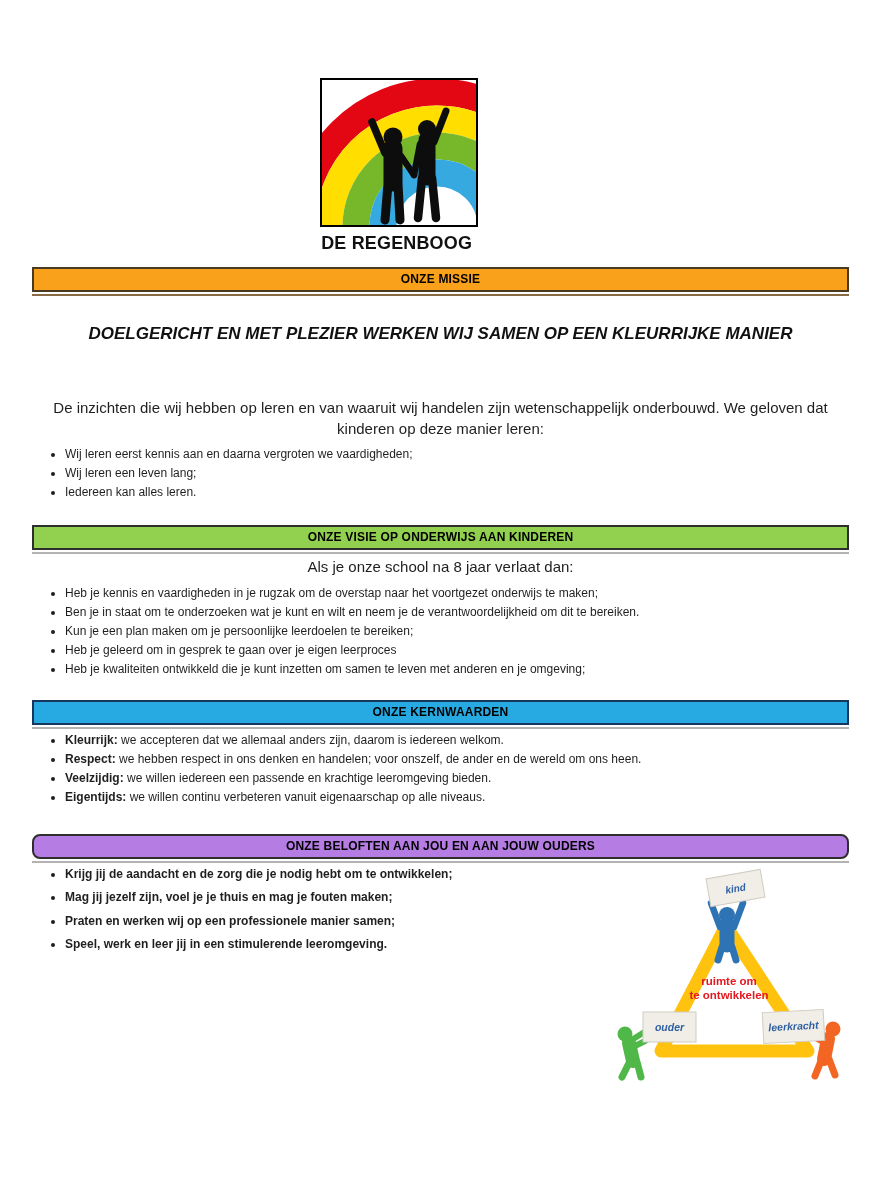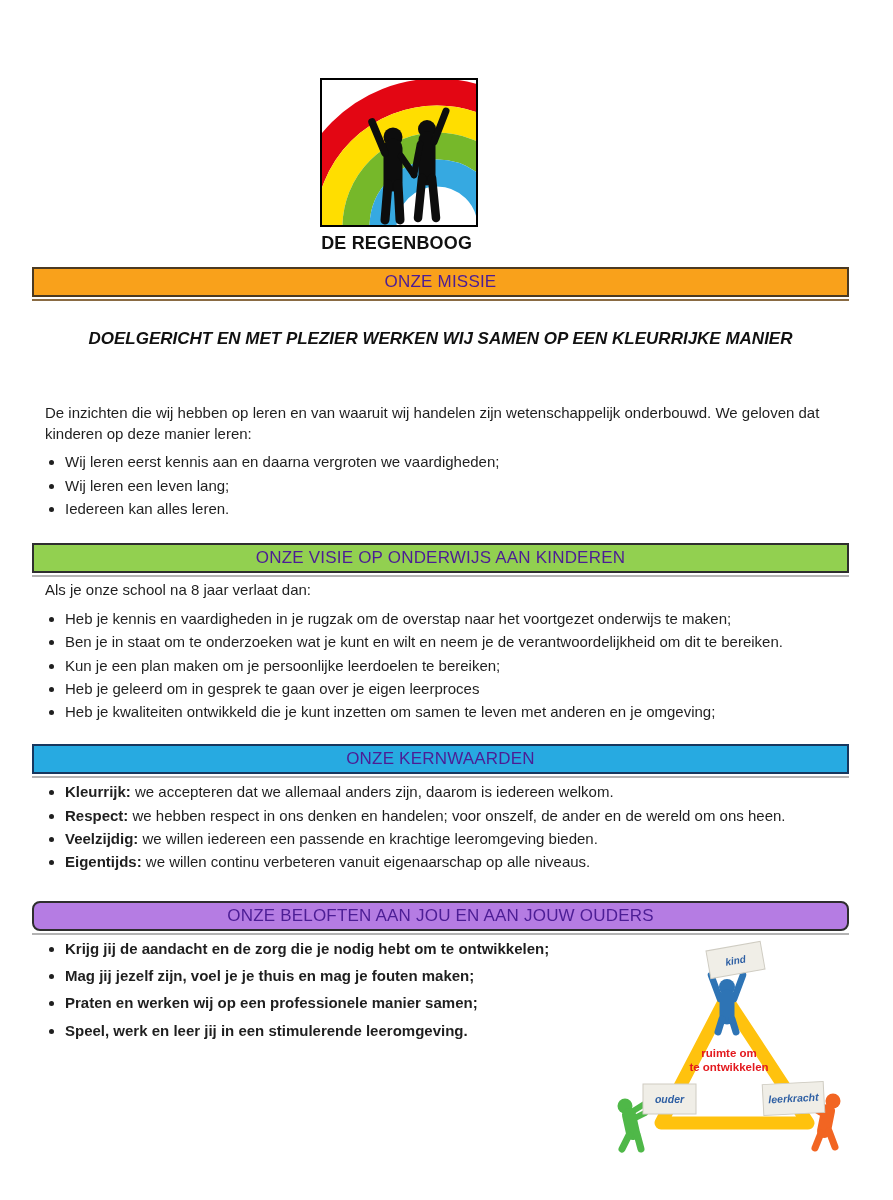--- a/index.html
+++ b/index.html
@@ -13,42 +13,42 @@
   
   .logo-block { width:158px; margin-left:288px; margin-bottom:13px; }
   .logo-text {
     text-align:center; font-weight:bold; font-size:18.5px; letter-spacing:.2px;
     color:#111; margin-top:1px; transform:scaleX(.97); transform-origin:left;
     white-space:nowrap;
   }
 
   
   .banner {
-    border:2px solid #2e2e2e; text-align:center; font-weight:normal;
-    font-size:17px; line-height:1; padding:4px 0 5px 0; position:relative;
-    color:#4c1d95; letter-spacing:.2px;
+    border:2px solid #2e2e2e; text-align:center; font-weight:bold;
+    font-size:12px; line-height:1; padding:4px 0 5px 0; position:relative;
+    color:#000000; letter-spacing:.2px;
   }
   .banner::after {
     content:""; position:absolute; left:-2px; right:-2px; bottom:-6px;
     height:2px; background:#b3b3b3;
   }
   .banner-orange { background:#F9A11B; border-color:#4b3a22; }
   .banner-orange::after { background:#8a6b43; }
   .banner-yellow { background:#FFFF00; }
   .banner-green  { background:#92D050; }
   .banner-blue   { background:#27AAE1; border-color:#17375E; }
   .banner-purple { background:#B57CE3; }
 
   
   .mission-heading {
     margin:32px 0 54px 0; text-align:center; font-weight:bold;
     font-size:17px; color:#111;font-style:italic;
   }
-  .intro { margin:7px 0 0 0; padding:0 13px; font-size:15px; line-height:1.38; }
-  ul.doc-list { margin:7px 0 0 0; padding-left:33px; font-size:15px; }
+  .intro { margin:7px 0 0 0; padding:0 13px; font-size:15px; line-height:1.38;text-align:center; }
+  ul.doc-list { margin:7px 0 0 0; padding-left:33px; font-size:12px; }
   ul.doc-list li { margin-bottom:2px; line-height:1.42; }
   ul.spaced li { margin-bottom:6px;font-weight:bold; }
   .mt-green  { margin-top:24px; }
   .mt-blue   { margin-top:22px; }
   .mt-purple { margin-top:28px;border-radius:8px; }
   strong.term { font-weight:bold; }
 
   
   .beloften-body { display:flex; align-items:flex-start; }
   .beloften-text { width:525px; flex:0 0 auto; }

